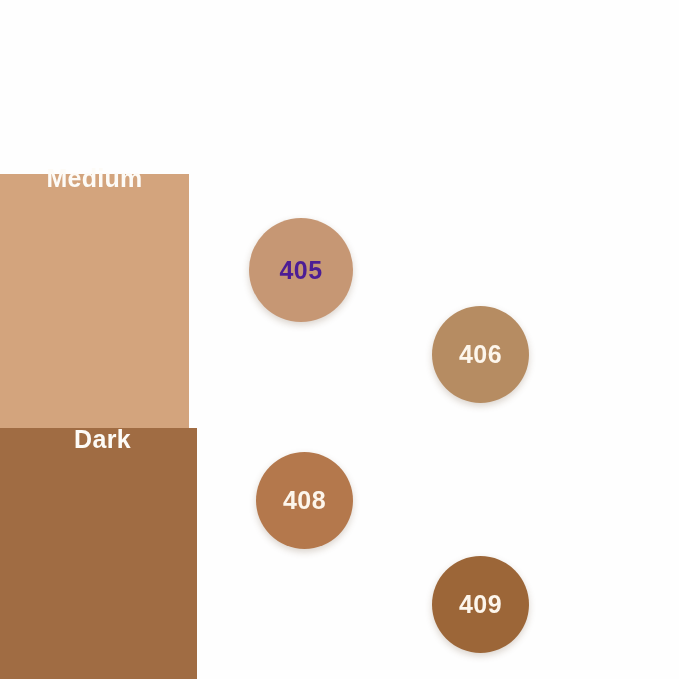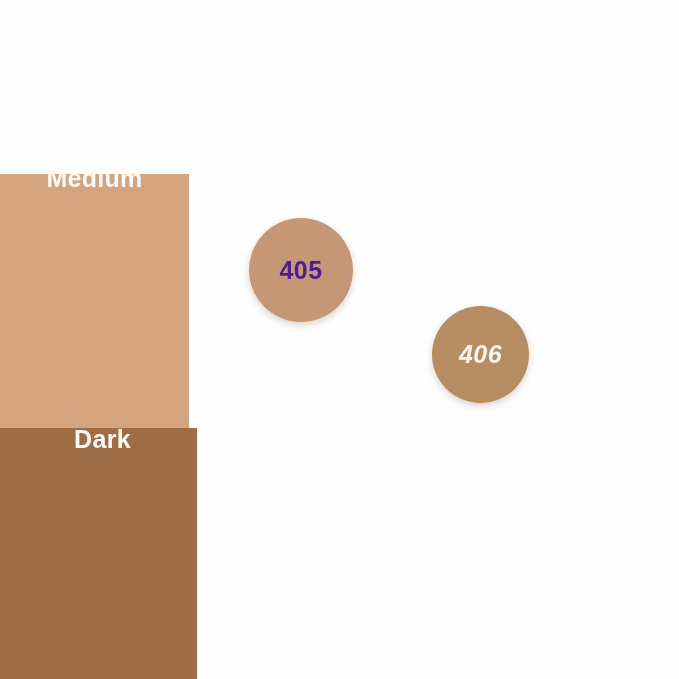--- a/index.html
+++ b/index.html
@@ -114,19 +114,25 @@
     <div class="tone-band tone-band-dark" style="background: rgb(160, 108, 67);">
       <span class="tone-label tone-label-dark" style="color: rgb(253, 251, 247);">Dark</span>
     </div>
 
   </div>
 
   <div class="shade-swatch" style="left: 249px; top: 218px; width: 104px; height: 104px; background: rgb(198, 151, 116);">
     <span class="shade-code" style="color: #4c1d95;">405</span>
   </div>
 
-  <div class="shade-swatch" style="left: 432px; top: 306px; width: 97px; height: 97px; background: rgb(182, 140, 98); font-style: italic;">
+  <div class="shade-swatch" style="left: 432px; top: 306px; width: 97px; height: 97px; background: rgb(182, 140, 98);">
     <span class="shade-code" style="color: rgb(253, 246, 236);">406</span>
   </div>
 
+  <div class="shade-swatch" style="left: 256px; top: 452px; width: 97px; height: 97px; background: rgb(180, 120, 76);">
+    <span class="shade-code" style="color: rgb(253, 246, 236);">408</span>
+  </div>
 
+  <div class="shade-swatch" style="left: 432px; top: 556px; width: 97px; height: 97px; background: rgb(156, 102, 56);">
+    <span class="shade-code" style="color: rgb(253, 246, 236);">409</span>
+  </div>
 
 </div>
 
 </body></html>

